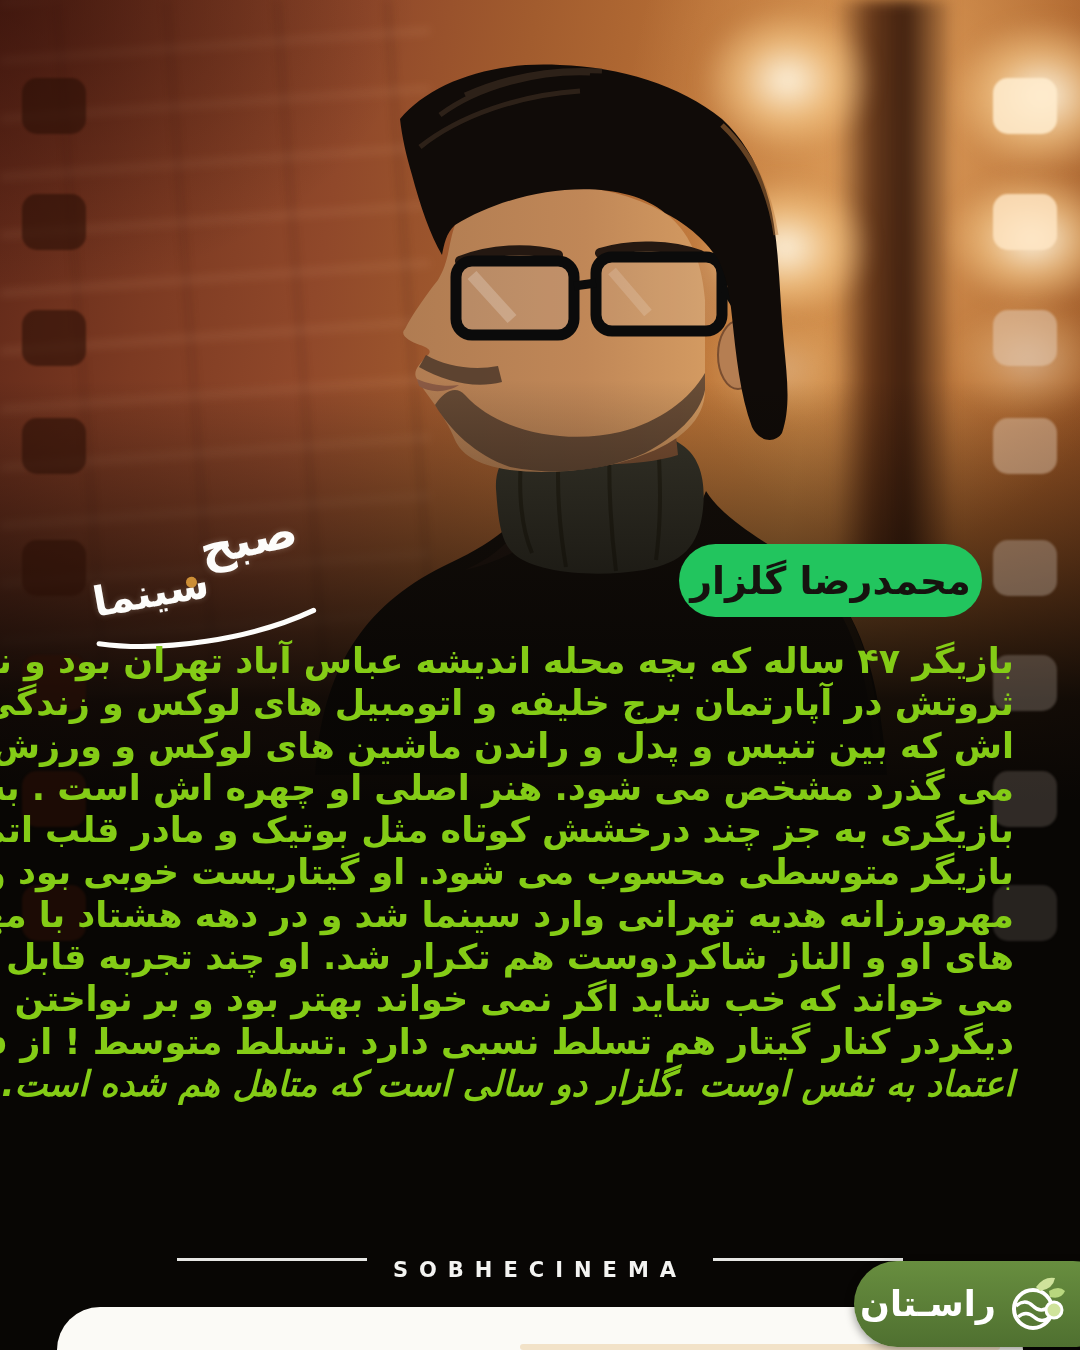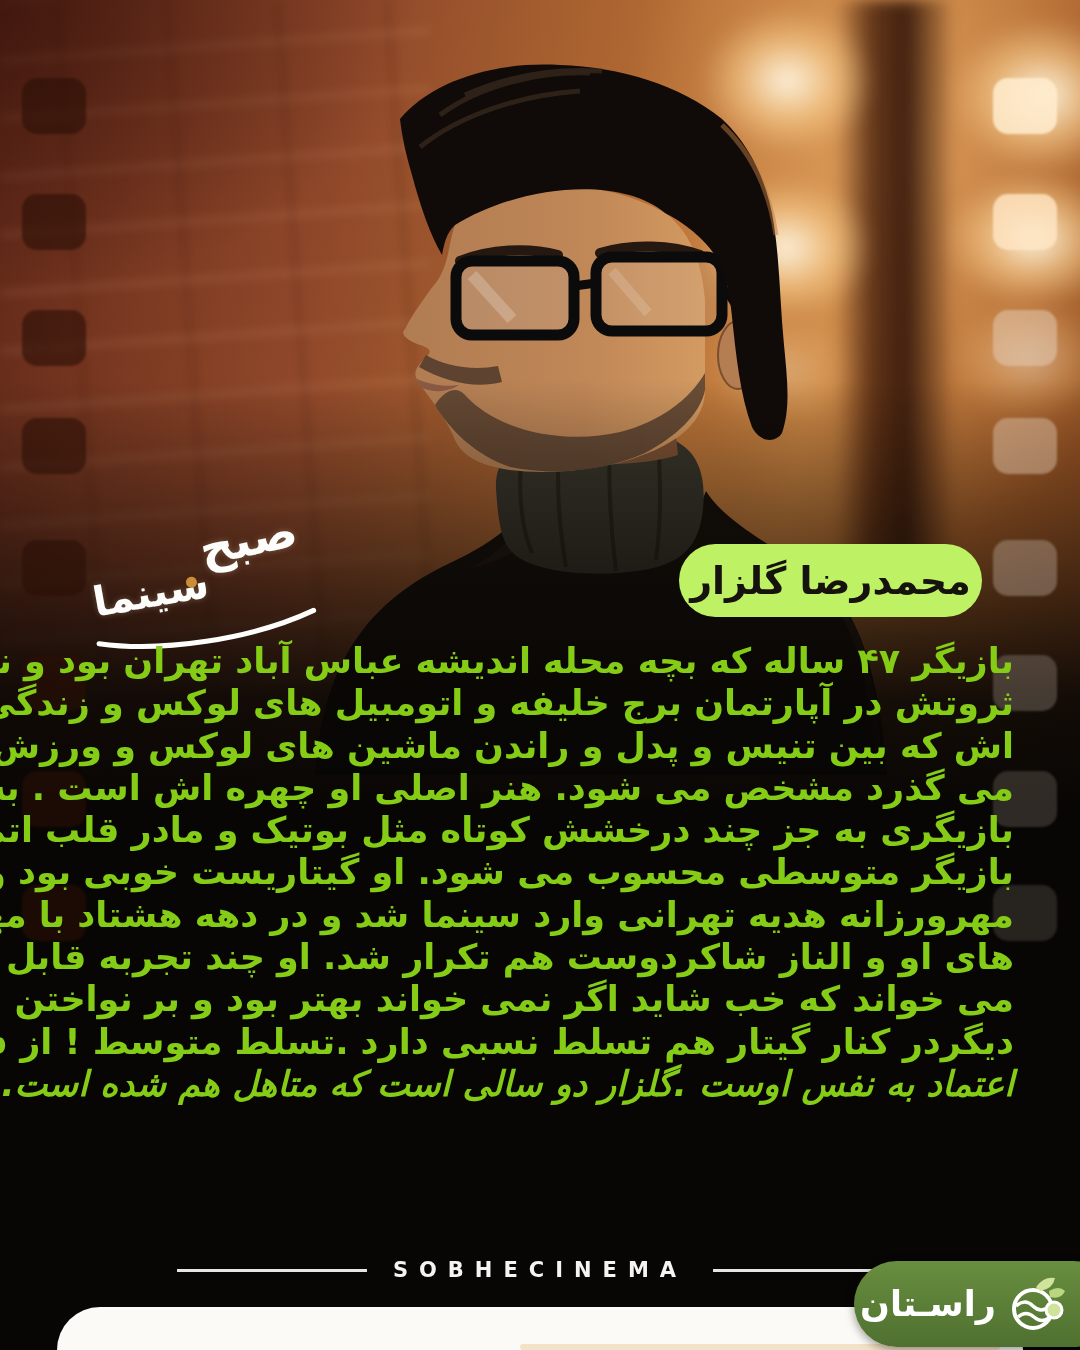--- a/index.html
+++ b/index.html
@@ -44,33 +44,33 @@
 
   
   .sobh { position:absolute; left:88px; top:512px; width:235px; height:140px; color:#fdfdfb; z-index:6;
     transform:rotate(-3deg); text-shadow:0 0 6px rgba(255,240,220,.25); }
   .sobh-top { position:absolute; right:24px; top:2px; font-size:47px; font-weight:700; transform:rotate(-9deg); }
   .sobh-bottom { position:absolute; left:4px; top:54px; font-size:41px; font-weight:700; letter-spacing:2px; transform:rotate(-7deg); }
   .sobh-dot { position:absolute; left:98px; top:64px; width:11px; height:11px; border-radius:50%; background:#cc8e35; }
   .sobh-swoosh { position:absolute; left:0; top:100px; }
 
   
-  .name-badge { position:absolute; left:679px; top:544px; width:303px; height:73px; background:#bef264;
+  .name-badge { position:absolute; left:679px; top:544px; width:303px; height:73px; background:#22c55e;
     border-radius:37px; display:flex; align-items:center; justify-content:center; z-index:6; }
   .name-badge span { font-size:38px; font-weight:800; color:#16130f; direction:rtl; }
 
   
   .article { position:absolute; left:66px; top:640px; width:948px; z-index:6; direction:rtl;
     color:#84cc16; font-weight:700; font-size:35px; }
   .article .line { height:42.3px; line-height:42.3px; white-space:nowrap;
     text-align:justify; text-align-last:justify; }
   .article .line.last { text-align:right; text-align-last:right;font-style:italic; }
 
   
-  .footer { position:absolute; left:0; right:0; top:1258px; display:flex; align-items:center;
+  .footer { position:absolute; left:0; right:0; top:1258px; display:flex; 
     justify-content:center; gap:26px; z-index:6; }
   .footer .rule { width:190px; height:3px; background:#e6e6e4; }
   .footer .label { color:#f4f4f2; font-size:21px; font-weight:600; letter-spacing:11px; }
 
   
   .bottom-card { position:absolute; left:57px; top:1307px; width:966px; height:43px;
     background:#fbfaf6; border-radius:46px 46px 0 0; z-index:7; }
   .yellow-strip { position:absolute; left:520px; top:1344px; width:480px; height:6px;
     background:#f2e2c8; border-radius:4px; z-index:8; }
   .rastan { position:absolute; top:1261px; right:-36px; width:262px; height:86px; z-index:9;

